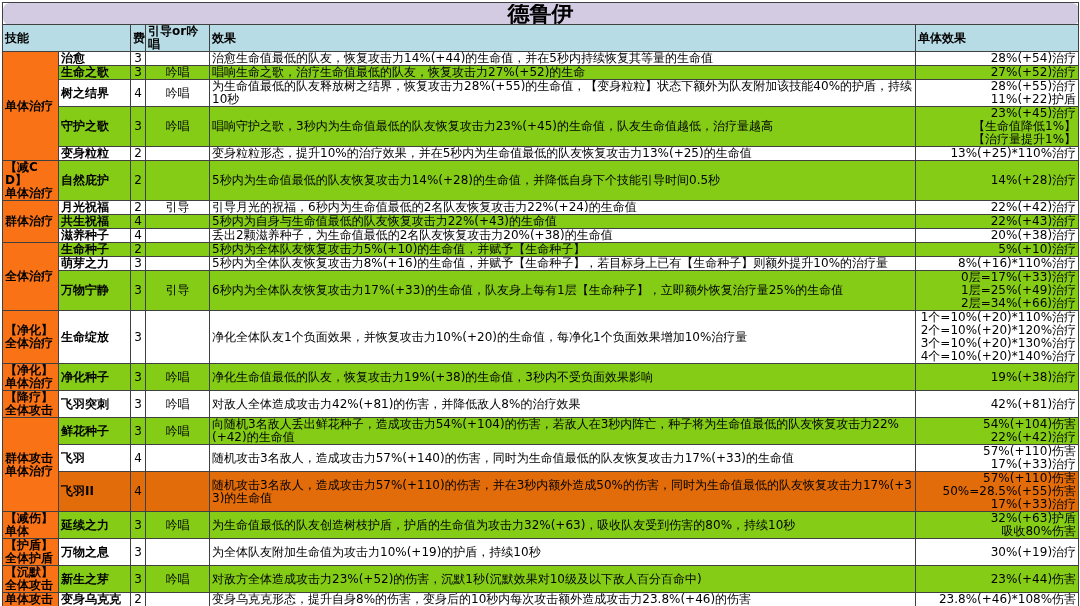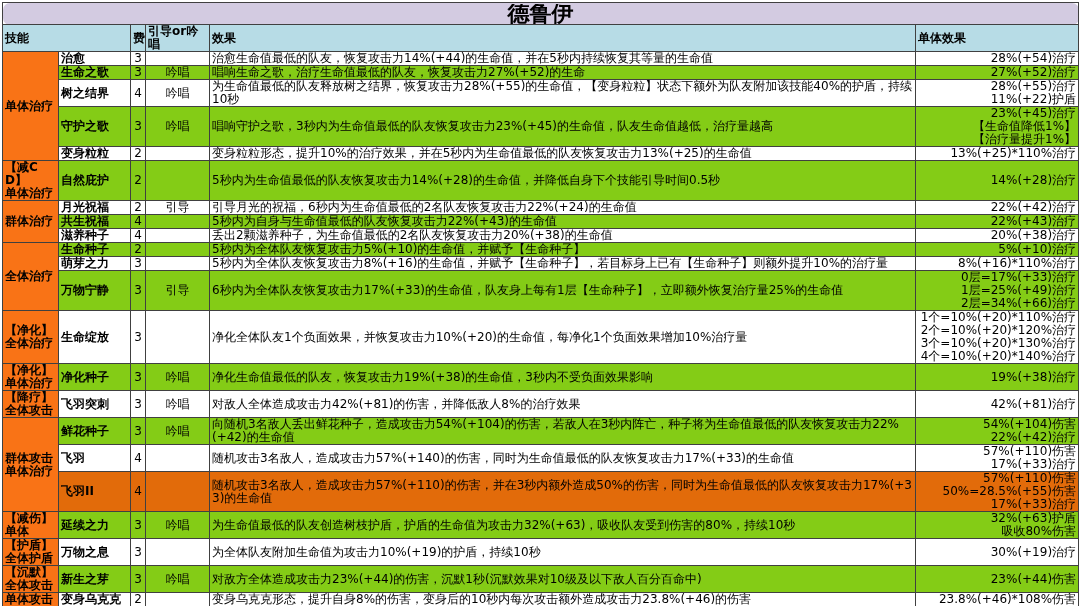--- a/index.html
+++ b/index.html
@@ -215,21 +215,21 @@
           <td class="channel data diag"></td>
           <td class="effect data">为全体队友附加生命值为攻击力10%(+19)的护盾，持续10秒</td>
           <td class="single data">30%(+19)治疗</td>
         </tr>
         <tr class="bg-peach">
           <td class="group" rowspan="1">【沉默】
 全体攻击</td>
           <td class="skill data">新生之芽</td>
           <td class="cost data">3</td>
           <td class="channel data">吟唱</td>
-          <td class="effect data">对敌方全体造成攻击力23%(+44)的伤害，沉默1秒(沉默效果对10级及以下敌人百分百命中)</td>
+          <td class="effect data">对敌方全体造成攻击力23%(+52)的伤害，沉默1秒(沉默效果对10级及以下敌人百分百命中)</td>
           <td class="single data">23%(+44)伤害</td>
         </tr>
         <tr class="bg-white">
           <td class="group" rowspan="1">单体攻击</td>
           <td class="skill data">变身乌克克</td>
           <td class="cost data">2</td>
           <td class="channel data diag"></td>
           <td class="effect data">变身乌克克形态，提升自身8%的伤害，变身后的10秒内每次攻击额外造成攻击力23.8%(+46)的伤害</td>
           <td class="single data">23.8%(+46)*108%伤害</td>
         </tr>

